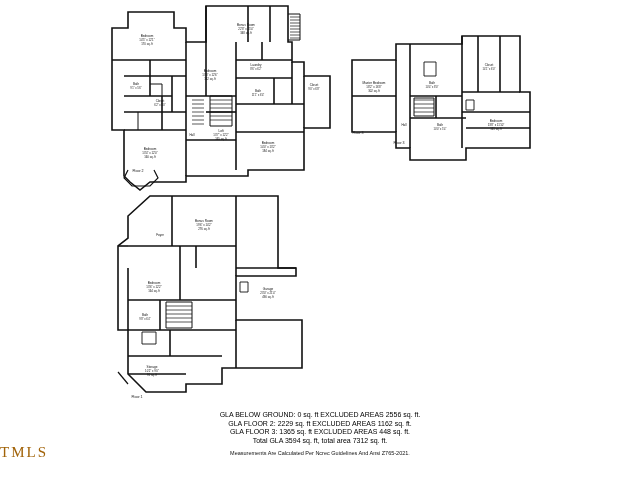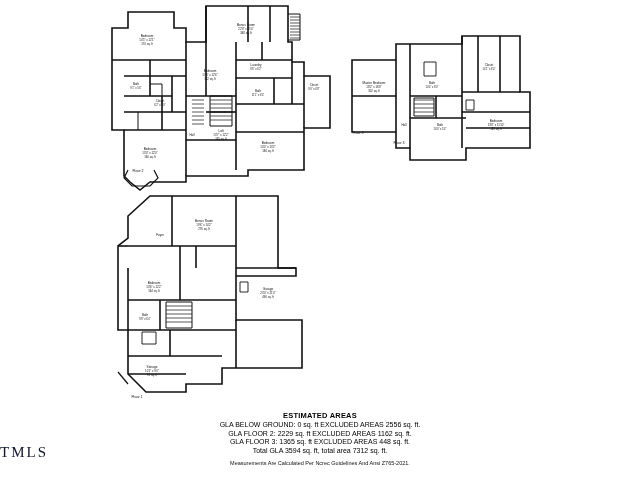--- a/index.html
+++ b/index.html
@@ -20,21 +20,21 @@
     inset: 0;
     background: #ffffff;
   }
   .watermark {
     position: absolute;
     left: 0px;
     top: 444px;
     font-family: "Liberation Serif", serif;
     font-size: 15px;
     letter-spacing: 2px;
-    color: #0f172a;
+    color: #a16207;
     user-select: none;
   }
   
   .plan-svg {
     position: absolute;
     left: 0;
     top: 0;
     width: 640px;
     height: 480px;
   }
@@ -284,21 +284,20 @@
       </g>
 
       <text x="138" y="172" text-anchor="middle" font-size="3.6">Floor 2</text>
       <text x="358" y="134" text-anchor="middle" font-size="3.6">Floor 3</text>
       <text x="399" y="144" text-anchor="middle" font-size="3.6">Floor 3</text>
       <text x="137" y="398" text-anchor="middle" font-size="3.6">Floor 1</text>
     </g>
   </svg>
 
   <div class="areas">
-    <div class="title">ESTIMATED AREAS</div>
     <div class="line">GLA BELOW GROUND: 0 sq. ft EXCLUDED AREAS 2556 sq. ft.</div>
     <div class="line">GLA FLOOR 2: 2229 sq. ft EXCLUDED AREAS 1162 sq. ft.</div>
     <div class="line">GLA FLOOR 3: 1365 sq. ft EXCLUDED AREAS 448 sq. ft.</div>
     <div class="line">Total GLA 3594 sq. ft, total area 7312 sq. ft.</div>
     <div class="note">Measurements Are Calculated Per Ncrec Guidelines And Ansi Z765-2021.</div>
   </div>
 
   <div class="watermark">TMLS</div>
 </div>
 

